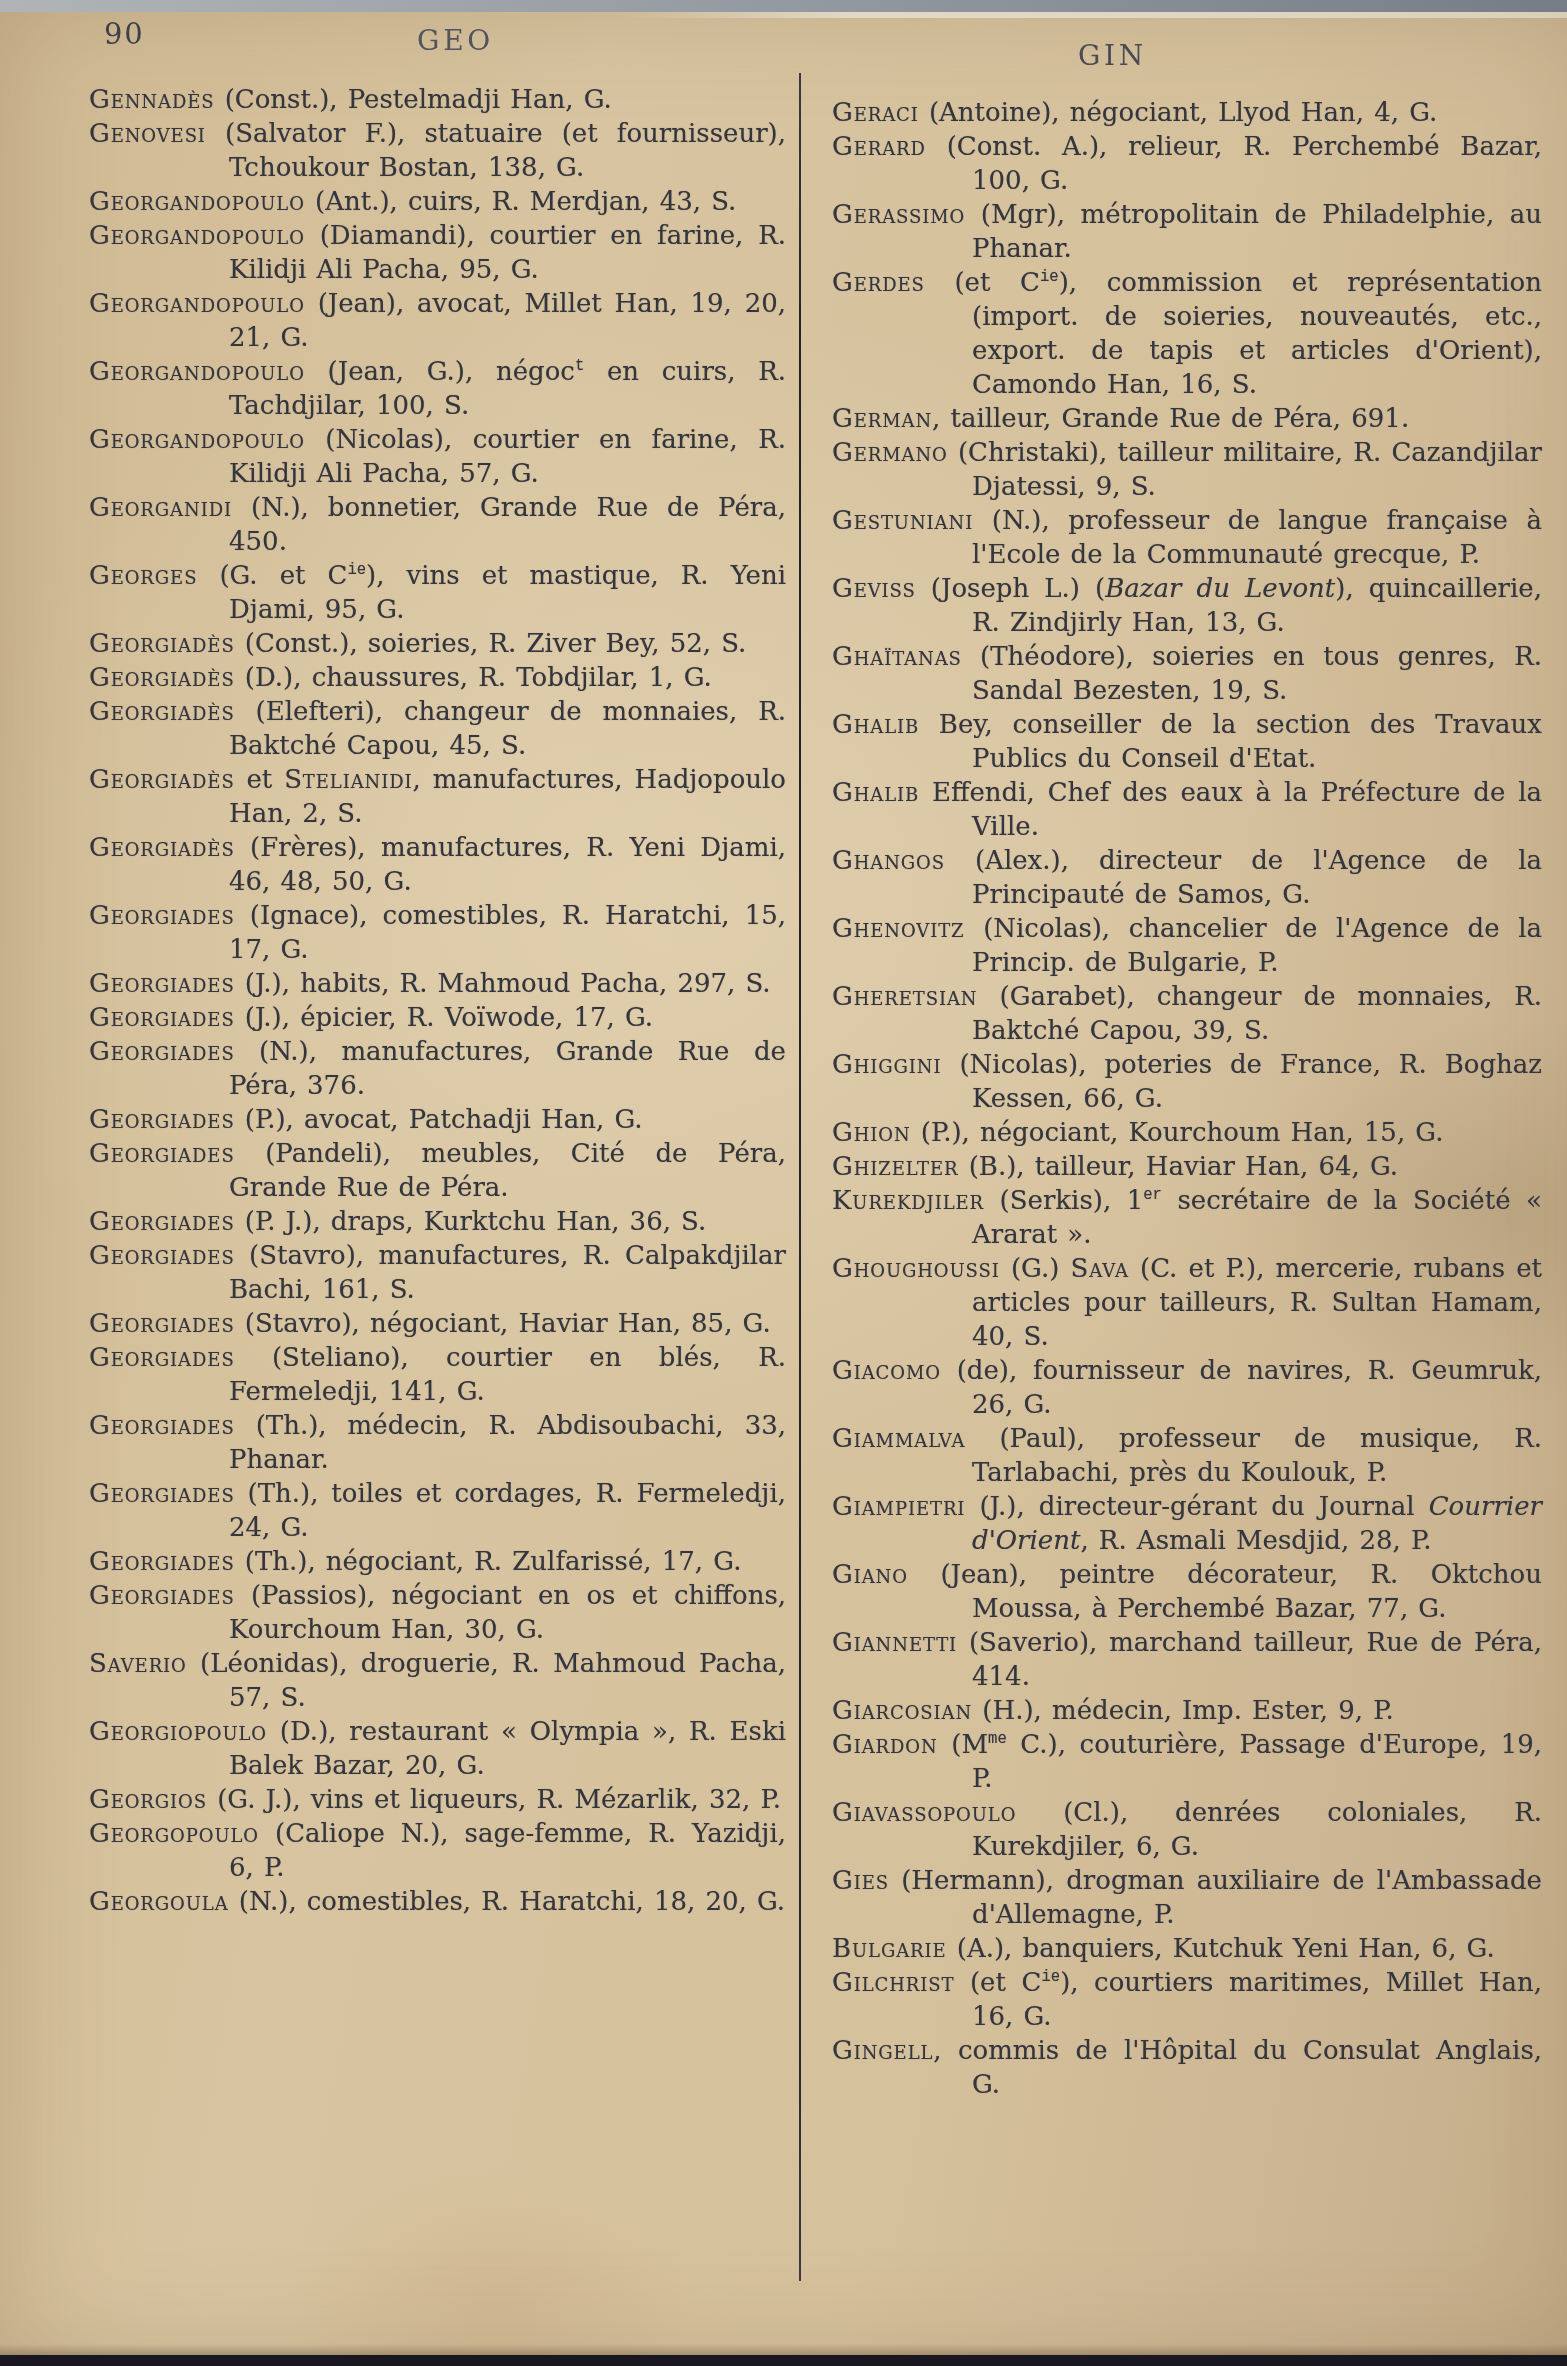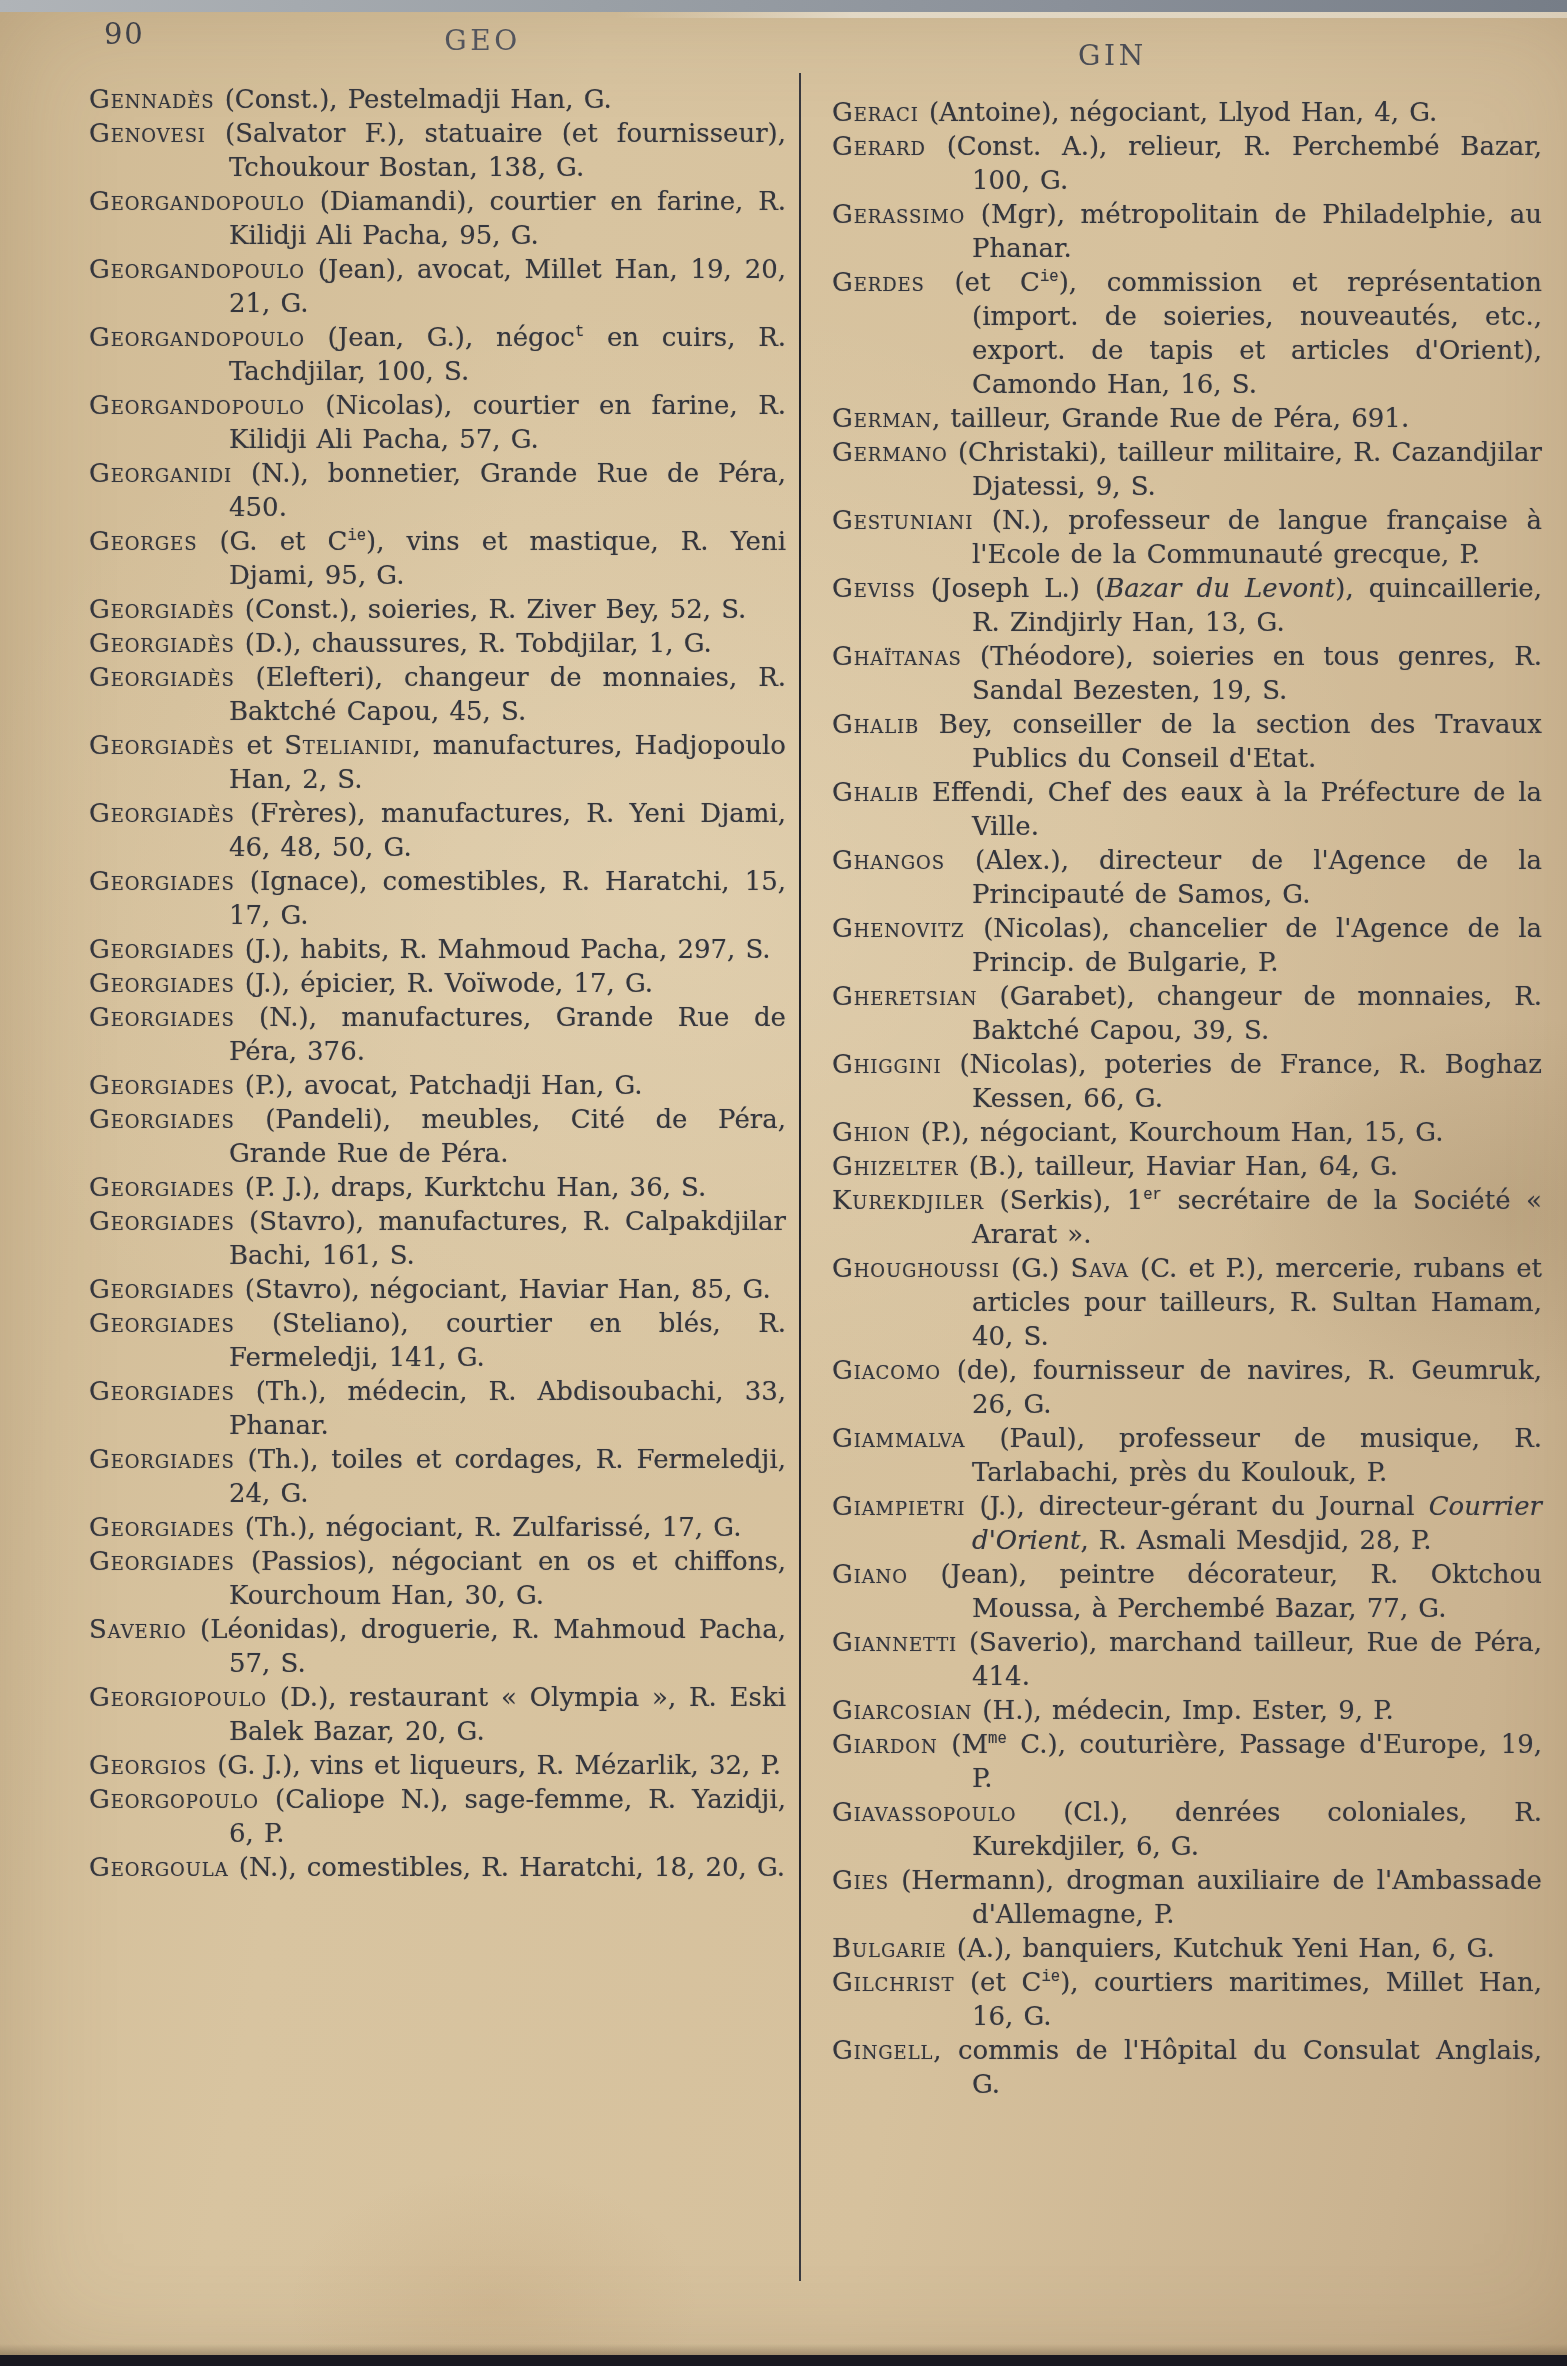--- a/index.html
+++ b/index.html
@@ -31,21 +31,21 @@
     background:linear-gradient(to bottom,rgba(60,45,25,0),rgba(60,45,25,0.28));
   }
   .bottom-band{
     position:absolute;left:0;bottom:0;width:1567px;height:12px;background:#191820;
   }
   .pgnum{
     position:absolute;left:104px;top:17px;
     font-size:29px;color:#3f4149;letter-spacing:1.9px;
   }
   .head-left{
-    position:absolute;left:390px;top:24px;width:131px;text-align:right;
+    position:absolute;left:390px;top:24px;width:131px;text-align:center;
     font-size:28px;color:#53555d;letter-spacing:3.7px;
   }
   .head-right{
     position:absolute;left:1016px;top:39px;width:131px;text-align:right;
     font-size:28px;color:#4a4c54;letter-spacing:3.7px;
   }
   .col-divider{
     position:absolute;left:799px;top:73px;width:1.9px;height:2208px;
     background:linear-gradient(to bottom,#3a3a40,#232329 12%,#26262c 88%,#3a3a40);
   }
@@ -73,20 +73,21 @@
 
   <div class="pgnum">90</div>
   <div class="head-left">GEO</div>
   <div class="head-right">GIN</div>
 
   <div class="col-divider"></div>
 
   <div class="col col-left" id="col-left">
       <p class="entry"><span class="nm">Gennadès</span> (Const.), Pestelmadji Han, G.</p>
       <p class="entry"><span class="nm">Genovesi</span> (Salvator F.), statuaire (et fournisseur), Tchoukour Bostan, 138, G.</p>
+      <p class="entry"><span class="nm">Georgandopoulo</span> (Ant.), cuirs, R. Merdjan, 43, S.</p>
       <p class="entry"><span class="nm">Georgandopoulo</span> (Diamandi), courtier en farine, R. Kilidji Ali Pacha, 95, G.</p>
       <p class="entry"><span class="nm">Georgandopoulo</span> (Jean), avocat, Millet Han, 19, 20, 21, G.</p>
       <p class="entry"><span class="nm">Georgandopoulo</span> (Jean, G.), négoc<span class="sup">t</span> en cuirs, R. Tachdjilar, 100, S.</p>
       <p class="entry"><span class="nm">Georgandopoulo</span> (Nicolas), courtier en farine, R. Kilidji Ali Pacha, 57, G.</p>
       <p class="entry"><span class="nm">Georganidi</span> (N.), bonnetier, Grande Rue de Péra, 450.</p>
       <p class="entry"><span class="nm">Georges</span> (G. et C<span class="sup">ie</span>), vins et mastique, R. Yeni Djami, 95, G.</p>
       <p class="entry"><span class="nm">Georgiadès</span> (Const.), soieries, R. Ziver Bey, 52, S.</p>
       <p class="entry"><span class="nm">Georgiadès</span> (D.), chaussures, R. Tobdjilar, 1, G.</p>
       <p class="entry"><span class="nm">Georgiadès</span> (Elefteri), changeur de monnaies, R. Baktché Capou, 45, S.</p>
       <p class="entry"><span class="nm">Georgiadès</span> et <span class="sc">Stelianidi</span>, manufactures, Hadjopoulo Han, 2, S.</p>

